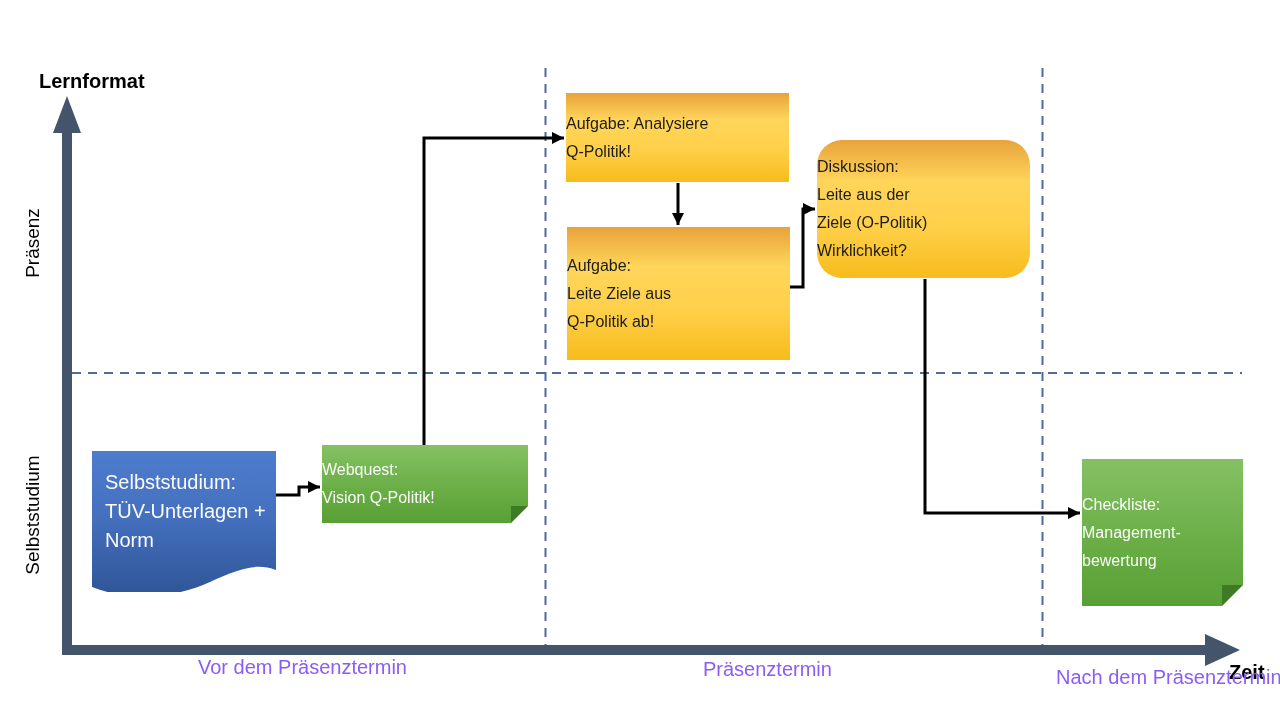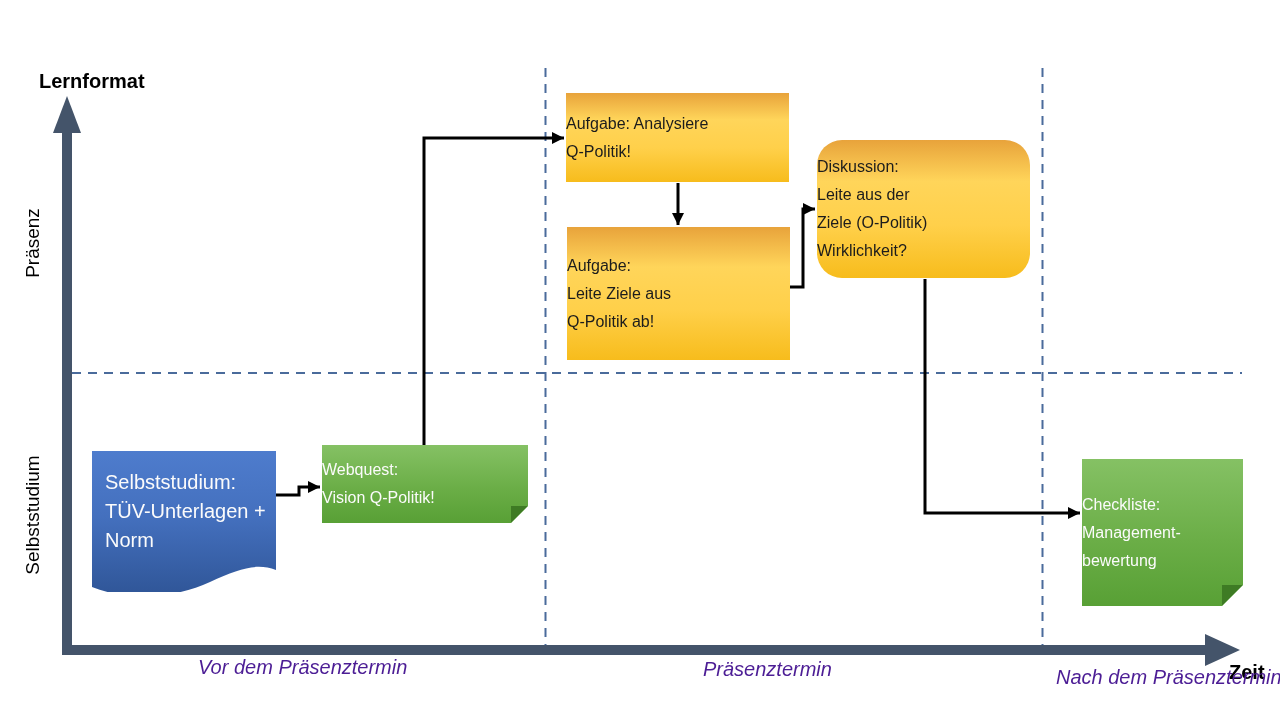--- a/index.html
+++ b/index.html
@@ -8,21 +8,21 @@
     font-family:"Liberation Sans", sans-serif; overflow:hidden;
   }
   svg.layer { position:absolute; left:0; top:0; width:1280px; height:720px; }
 
   
   .axis-title { position:absolute; font-size:20px; font-weight:bold; color:#000; white-space:nowrap; }
   .v-label {
     position:absolute; font-size:19px; color:#000; white-space:nowrap;
     transform:translate(-50%,-50%) rotate(-90deg);
   }
-  .col-label { position:absolute; font-size:20px; color:#4c1d95; line-height:28px; white-space:nowrap;font-style:italic; }
+  .col-label { position:absolute; font-size:20px; color:#8b5cf6; line-height:28px; white-space:nowrap; }
 
   
   .node {
     position:absolute; display:flex; flex-direction:column;
     align-items:flex-start; justify-content:center;
     text-align:center; font-size:16px; line-height:28px;
   }
   .node .ln { display:block; }
 
   .yellow {

